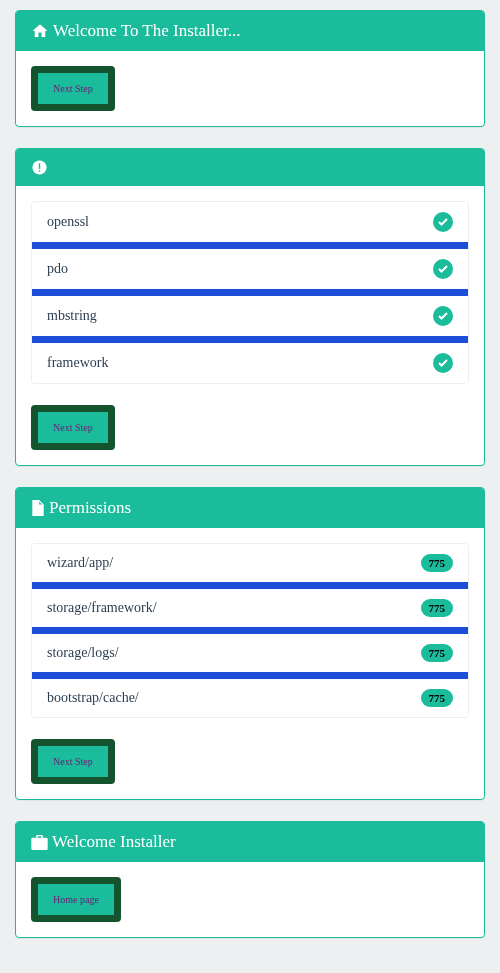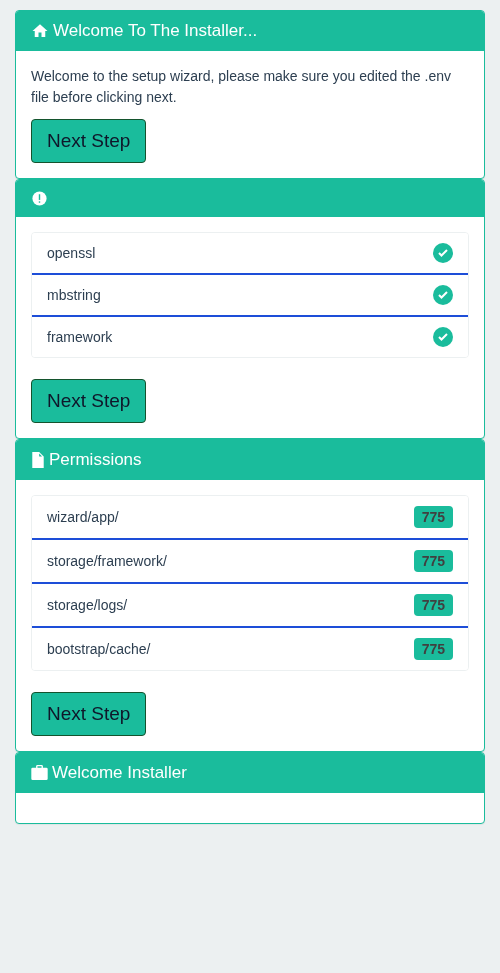--- a/index.html
+++ b/index.html
@@ -12,21 +12,23 @@
       background: #ecf0f1;
       font-size: 14px;
       color: #2c3e50;
       width: 500px;
       padding: 10px 15px;
     }
     .panel {
       background: #fff;
       border: 1px solid #1abc9c;
       border-radius: 4px;
+      margin-bottom: 21px;
       box-shadow: 0 1px 1px rgba(0,0,0,.05);
+      font-family: Liberation Serif, serif;
     }
     .panel-heading {
       background: #1abc9c;
       color: #fff;
       padding: 10px 15px;
       border-top-left-radius: 3px;
       border-top-right-radius: 3px;
       display: flex;
       align-items: center;
     }
@@ -45,85 +47,84 @@
       padding: 15px;
     }
     .intro-text {
       margin-bottom: 10.5px;
       line-height: 1.5;
       color: #2c3e50;
     }
     .btn {
       display: inline-block;
       background: #1abc9c;
-      color: #0f172a;
-      border: 1px solid #14532d;
+      color: #701a75;
+      border: 7px solid #14532d;
       border-radius: 4px;
       padding: 10px 15px;
-      font-size: 19px;
+      font-size: 10px;
       cursor: pointer;
       text-decoration: none;
       font-family: inherit;
     }
     .list-group {
       border: 1px solid #ecf0f1;
       border-radius: 4px;
       margin-bottom: 21px;
       overflow: hidden;
     }
     .list-group-item {
       display: flex;
       justify-content: space-between;
       align-items: center;
       padding: 10px 15px;
       background: #fff;
-      border-bottom: 2px solid #1d4ed8;
+      border-bottom: 7px solid #1d4ed8;
       color: #2c3e50;
     }
     .list-group-item:last-child {
       border-bottom: none;
     }
     .check-badge {
       width: 20px;
       height: 20px;
       background: #1abc9c;
       border-radius: 50%;
       display: inline-flex;
       align-items: center;
       justify-content: center;
     }
     .check-badge svg {
       width: 12px;
       height: 12px;
     }
     .perm-label {
       background: #1abc9c;
-      color: #404040;
-      font-size: 14px;
+      color: #000000;
+      font-size: 11px;
       font-weight: bold;
       padding: 3px 8px;
-      border-radius: 4px;
+      border-radius: 10px;
       min-width: 30px;
       text-align: center;
     }
   </style>
 </head>
 <body>
 
 <div class="panel">
   <div class="panel-heading">
     <span class="hicon">
       <svg width="18" height="18" viewBox="0 0 24 24" fill="#fff">
           <path d="M10 20v-6h4v6h5v-8h3L12 3 2 12h3v8z"></path>
         </svg>
     </span>
     <h3>Welcome To The Installer...</h3>
   </div>
   <div class="panel-body">
-    <p class="intro-text">Welcome to the setup wizard, please make sure you edited the .env file before clicking next.</p>
     <button class="btn">Next Step</button>
   </div>
 </div>
 
 <div class="panel">
   <div class="panel-heading">
     <span class="hicon">
       <svg width="17" height="17" viewBox="0 0 24 24" fill="#fff">
           <circle cx="12" cy="12" r="10"></circle>
           <rect x="11" y="6" width="2" height="8" fill="#1abc9c"></rect>
@@ -135,20 +136,28 @@
     <div class="list-group">
       <div class="list-group-item">
         <span>openssl</span>
         <span class="check-badge">
           <svg viewBox="0 0 24 24" fill="none" stroke="#fff" stroke-width="4">
               <polyline points="20 6 9 17 4 12"></polyline>
             </svg>
         </span>
       </div>
       <div class="list-group-item">
+        <span>pdo</span>
+        <span class="check-badge">
+          <svg viewBox="0 0 24 24" fill="none" stroke="#fff" stroke-width="4">
+              <polyline points="20 6 9 17 4 12"></polyline>
+            </svg>
+        </span>
+      </div>
+      <div class="list-group-item">
         <span>mbstring</span>
         <span class="check-badge">
           <svg viewBox="0 0 24 24" fill="none" stroke="#fff" stroke-width="4">
               <polyline points="20 6 9 17 4 12"></polyline>
             </svg>
         </span>
       </div>
       <div class="list-group-item">
         <span>framework</span>
         <span class="check-badge">
@@ -197,14 +206,15 @@
 <div class="panel">
   <div class="panel-heading">
     <span class="hicon">
       <svg width="17" height="15" viewBox="0 0 24 22" fill="#fff">
           <path d="M9 0h6a2 2 0 0 1 2 2v2h5a2 2 0 0 1 2 2v14a2 2 0 0 1-2 2H2a2 2 0 0 1-2-2V6a2 2 0 0 1 2-2h5V2a2 2 0 0 1 2-2zm0 4h6V2H9v2z"></path>
         </svg>
     </span>
     <h3>Welcome Installer</h3>
   </div>
   <div class="panel-body">
+    <button class="btn">Home page</button>
   </div>
 </div>
 
 </body></html>

